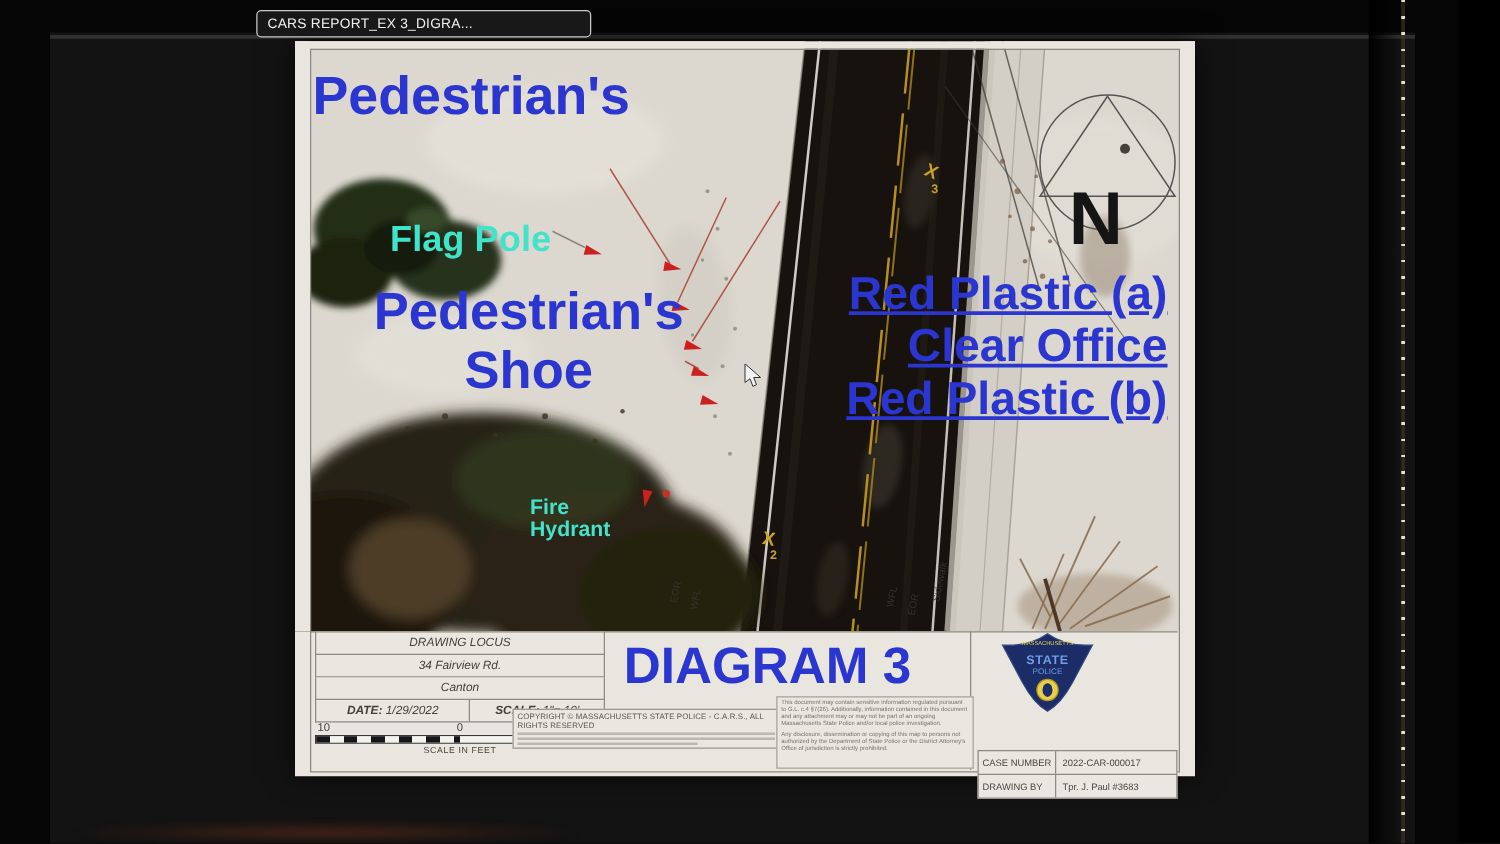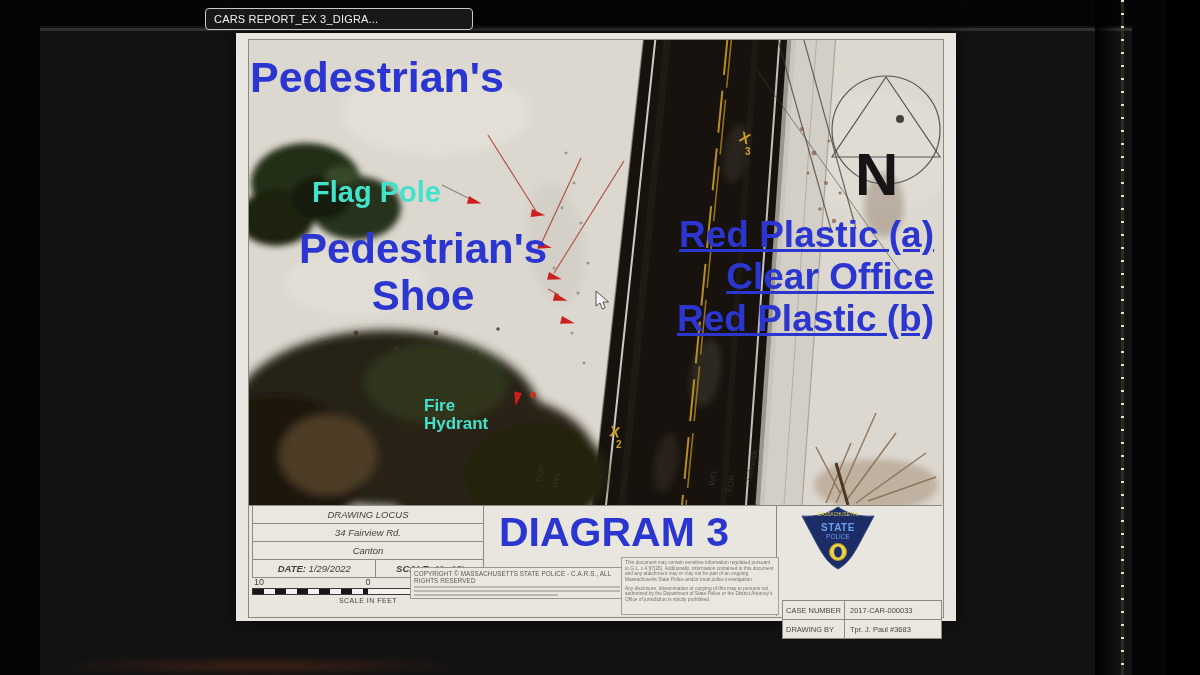--- a/index.html
+++ b/index.html
@@ -313,21 +313,21 @@
       <text x="40" y="10" text-anchor="middle" font-size="4.6" fill="#e8d04a" font-family="Liberation Sans, sans-serif">MASSACHUSETTS</text>
       <text x="40" y="25" text-anchor="middle" font-size="10" font-weight="bold" fill="#6d9fe8" letter-spacing="0.5" font-family="Liberation Sans, sans-serif">STATE</text>
       <text x="40" y="33" text-anchor="middle" font-size="6.5" fill="#6d9fe8" font-family="Liberation Sans, sans-serif">POLICE</text>
       <circle cx="40" cy="46" r="8.5" fill="#e8d04a" stroke="#b89a20"></circle>
       <ellipse cx="40" cy="46" rx="4" ry="5.5" fill="#1c2f66"></ellipse>
     </svg>
 
     <div class="casetbl">
       <div class="crow first">
         <span class="cl">CASE NUMBER</span>
-        <span class="cv">2017-CAR-000033</span>
+        <span class="cv">2022-CAR-000017</span>
       </div>
       <div class="crow">
         <span class="cl">DRAWING BY</span>
         <span class="cv">Tpr. J. Paul #3683</span>
       </div>
     </div>
   </div>
 
   <div class="toolbar">
     

